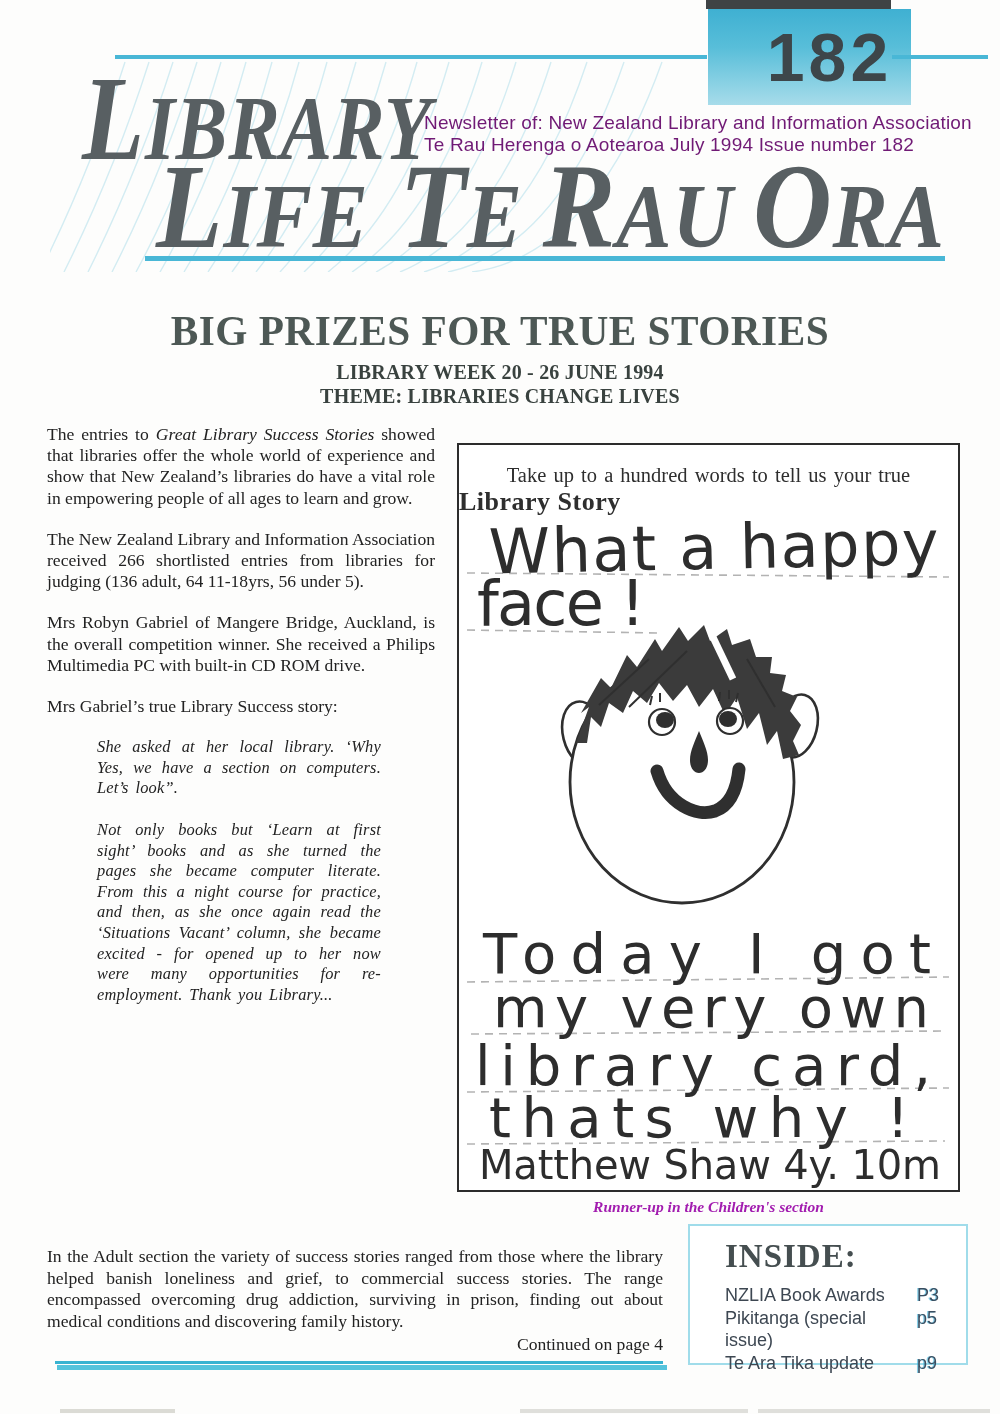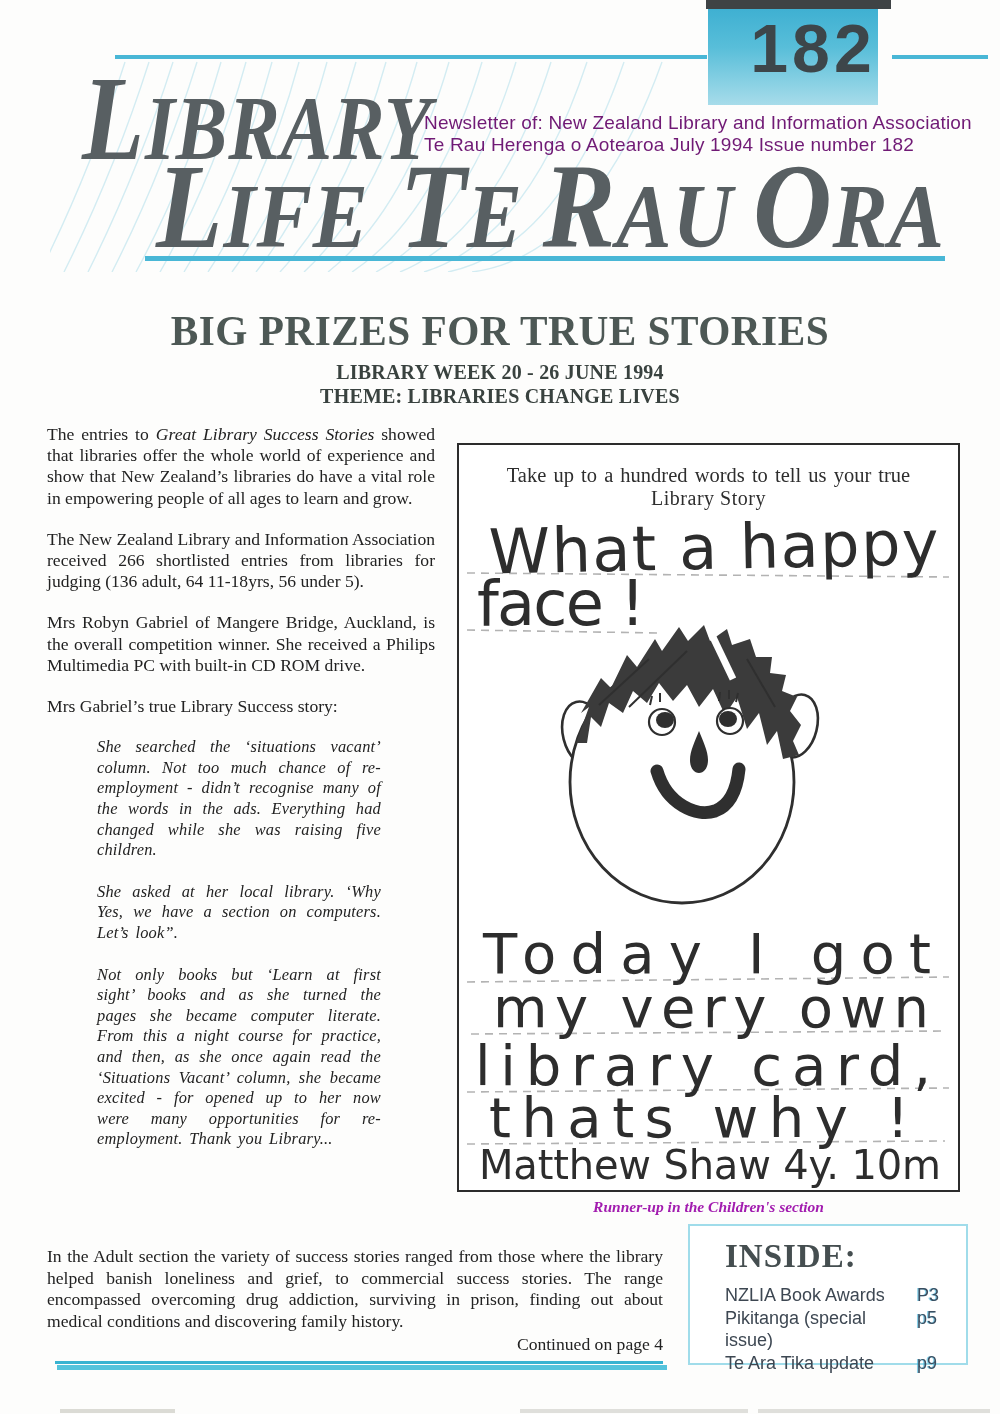--- a/index.html
+++ b/index.html
@@ -5,23 +5,23 @@
   * { margin:0; padding:0; box-sizing:border-box; }
   html,body { background:#e8e8e8; }
   .page {
     position:relative; width:1000px; height:1414px; margin:0 auto;
     background:#fdfdfc; overflow:hidden;
     font-family:"Liberation Serif", serif; color:#262626;
   }
   
   .top-dark-bar { position:absolute; left:706px; top:0; width:185px; height:9px; background:#3f4345; }
   .issue-box {
-    position:absolute; left:708px; top:9px; width:170px; height:96px;
+    position:absolute; left:708px; top:9px; width:203px; height:96px;
     background:linear-gradient(180deg,#3fb0d2 0%,#58bed9 40%,#a7dcea 100%);
-    display:flex; justify-content:center;padding-left:40px;
+    display:flex; align-items:center; justify-content:center;padding-left:40px;
   }
   .issue-num {
     font-family:"Liberation Sans", sans-serif; font-weight:900; font-size:68px;
     color:#3d464a; letter-spacing:4px; transform:scaleY(1.02);
   }
   .rule-teal { position:absolute; height:4px; background:#49b7d6; }
   .rule-left  { left:115px; top:55px; width:592px; }
   .rule-right { left:892px; top:55px; width:96px; }
   .guilloche { position:absolute; left:50px; top:52px; }
   .mast1, .mast2 {
@@ -50,21 +50,21 @@
   .leftcol p { font-size:17.6px; line-height:21.2px; text-align:justify; margin-bottom:20px; color:#222; }
   .quote { margin:3px 54px 0 50px; }
   .quote p { font-style:italic; font-size:16.4px; line-height:20.6px; word-spacing:2.5px; letter-spacing:.2px; margin-bottom:21px; }
   .ital { font-style:italic; }
   
   .story-box {
     position:absolute; left:457px; top:443px; width:503px; height:749px;
     border:2.5px solid #2c2c2c; background:#fff;
   }
   .box-h1 { margin-top:19px; text-align:center; font-size:20.5px; color:#2e2e2e; word-spacing:2px; }
-  .box-h2 { text-align:center; font-weight:400; font-size:20px; color:#2e2e2e; letter-spacing:.5px; }
+  .box-h2 { font-weight:700; font-size:26px; color:#2e2e2e; letter-spacing:.5px; }
   .drawing-svg { position:absolute; left:0; top:0; width:498px; height:744px; }
   .hand { font-family:"DejaVu Sans", sans-serif; fill:#2d2d2d; }
   .caption { position:absolute; left:457px; top:1198px; width:503px; text-align:center;
              font-style:italic; font-weight:700; font-size:15.5px; color:#a21caf; }
   
   .closing { position:absolute; left:47px; top:1246px; width:616px; font-size:17.6px; line-height:21.5px; text-align:justify; color:#222; }
   .continued { position:absolute; left:47px; top:1334px; width:616px; text-align:right; font-size:17.6px; color:#222; }
   .endline1 { position:absolute; left:55px; top:1361px; width:608px; height:3px; background:#39b3d1; }
   .endline2 { position:absolute; left:57px; top:1365px; width:610px; height:5px; background:#55c3dc; }
   
@@ -135,21 +135,20 @@
   </div>
   <div class="subhead sub1">LIBRARY WEEK 20 - 26 JUNE 1994</div>
   <div class="subhead sub2">THEME:  LIBRARIES CHANGE LIVES</div>
 
   <div class="leftcol">
     <p><span>The entries to </span><span class="ital">Great Library Success Stories</span><span>  showed that libraries offer the whole world of experience and show that New Zealand’s libraries do have a vital role in empowering people of all ages to learn and grow.</span></p>
     <p>The New Zealand Library and Information Association received 266 shortlisted entries from libraries for judging (136 adult, 64  11-18yrs, 56 under 5).</p>
     <p>Mrs Robyn Gabriel of Mangere Bridge, Auckland, is the overall competition winner.  She received a Philips Multimedia PC with built-in CD ROM drive.</p>
     <p>Mrs Gabriel’s true Library Success story:</p>
     <div class="quote">
-      <p>She searched the ‘situations vacant’ column.  Not too much chance of re-employment - didn’t recognise many of the words in the ads. Everything had changed while she was raising five children.</p>
       <p>She asked at her local library.  ‘Why Yes, we have a section on computers.  Let’s look”.</p>
       <p>Not only books but ‘Learn at first sight’ books and as she turned the pages she became computer literate.  From this a night course for practice, and then, as she once again read the ‘Situations Vacant’ column, she became excited - for opened up to her now were many opportunities for re-employment.  Thank you Library...</p>
     </div>
   </div>
 
   <div class="story-box">
     <div class="box-h1">Take  up to a hundred words to tell us your true</div>
     <div class="box-h2">Library Story</div>
 
     <svg class="drawing-svg" viewBox="0 0 498 744">

